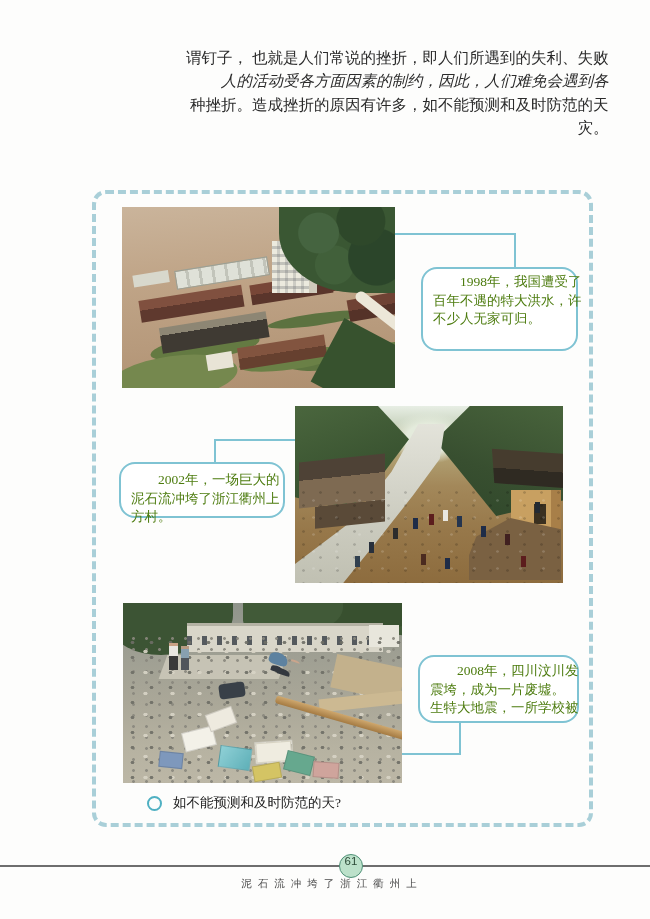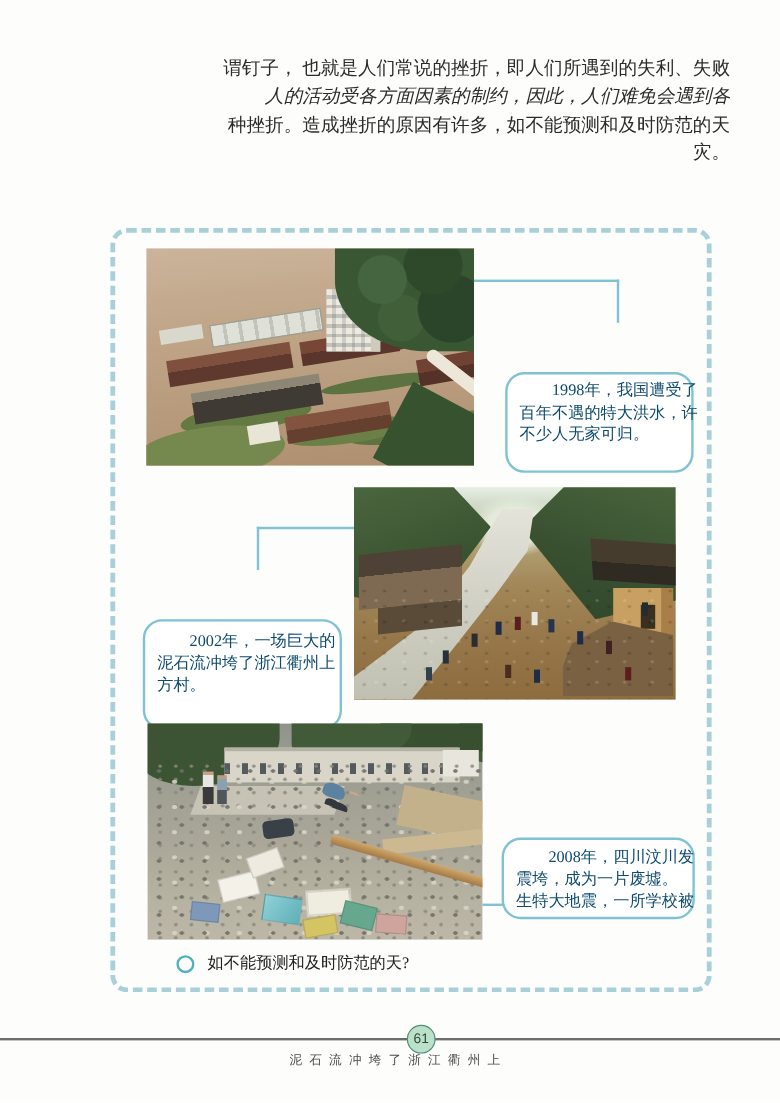--- a/index.html
+++ b/index.html
@@ -129,26 +129,26 @@
   .p3-b3{left:132px;top:138px;width:36px;height:20px;background:#efece0;transform:rotate(-4deg);
          box-shadow:inset 0 0 0 1px #d8d4c4,inset -18px 0 0 -17px #b8b4a4;}
   .p3-b4{left:162px;top:150px;width:26px;height:18px;background:#66a88e;transform:rotate(14deg);}
   .p3-b5{left:130px;top:161px;width:26px;height:14px;background:#d4c464;transform:rotate(-10deg);}
   .p3-b6{left:36px;top:149px;width:22px;height:14px;background:#7e98bc;transform:rotate(6deg);}
   .p3-b7{left:84px;top:107px;width:26px;height:16px;background:#eeeadf;transform:rotate(-20deg);}
   .p3-b8{left:190px;top:159px;width:24px;height:14px;background:#cfa49c;transform:rotate(4deg);}
 
   
   .bubble{position:absolute;box-sizing:border-box;background:#ffffff;border:2px solid #7fc3d3;
-          border-radius:16px;color:#0c4a6e;font-size:13.5px;line-height:18.5px;
-          font-family:"Liberation Serif",serif;margin-top:43px;}
+          border-radius:16px;color:#4d7c0f;font-size:13.5px;line-height:18.5px;
+          font-family:"Liberation Serif",serif;}
   .bubble .bline{white-space:nowrap;}
   .bubble .first{text-indent:2em;}
   .bubble1{left:421px;top:267px;width:157px;height:84px;padding:4px 10px 0;}
-  .bubble2{left:119px;top:473px;width:166px;height:92px;padding:7px 10px 0;}
+  .bubble2{left:119px;top:462px;width:166px;height:56px;padding:7px 10px 0;}
   .bubble3{left:418px;top:655px;width:161px;height:68px;padding:5px 10px 0;}
 
   
   .conn{position:absolute;background:#7fc3d3;}
   .c1h{left:395px;top:233px;width:121px;height:2px;}
   .c1v{left:514px;top:233px;width:2px;height:36px;}
   .c2v{left:214px;top:439px;width:2px;height:36px;}
   .c2h{left:214px;top:439px;width:81px;height:2px;}
   .c3v{left:459px;top:721px;width:2px;height:34px;}
   .c3h{left:402px;top:753px;width:59px;height:2px;}
@@ -156,21 +156,21 @@
   
   .question{position:absolute;left:147px;top:794px;display:flex;align-items:center;
             font-size:13.5px;color:#222;font-family:"Liberation Serif",serif;}
   .qcircle{display:inline-block;width:11px;height:11px;border:2px solid #4fb0c2;
            border-radius:50%;margin-right:11px;flex:none;}
 
   
   .footer-rule{position:absolute;left:0;top:865px;width:650px;height:2px;background:#6e6e6e;}
   .page-badge{position:absolute;left:339px;top:854px;width:24px;height:24px;border-radius:50%;
               background:#bce1ca;border:1.5px solid #4f9077;box-sizing:border-box;
-              display:flex;align-items:center;justify-content:center;
+              display:flex;align-items:flex-start;justify-content:center;
               font-family:"Liberation Sans",sans-serif;font-size:11.5px;color:#2c4a38;}
   .lesson-title{position:absolute;left:0;top:877px;width:650px;text-align:center;
                 padding-left:14px;box-sizing:border-box;letter-spacing:6px;
                 font-family:"Liberation Sans",sans-serif;font-size:10.5px;color:#4b4b4b;}
 </style>
 </head>
 <body>
 
 <div class="page">
 

